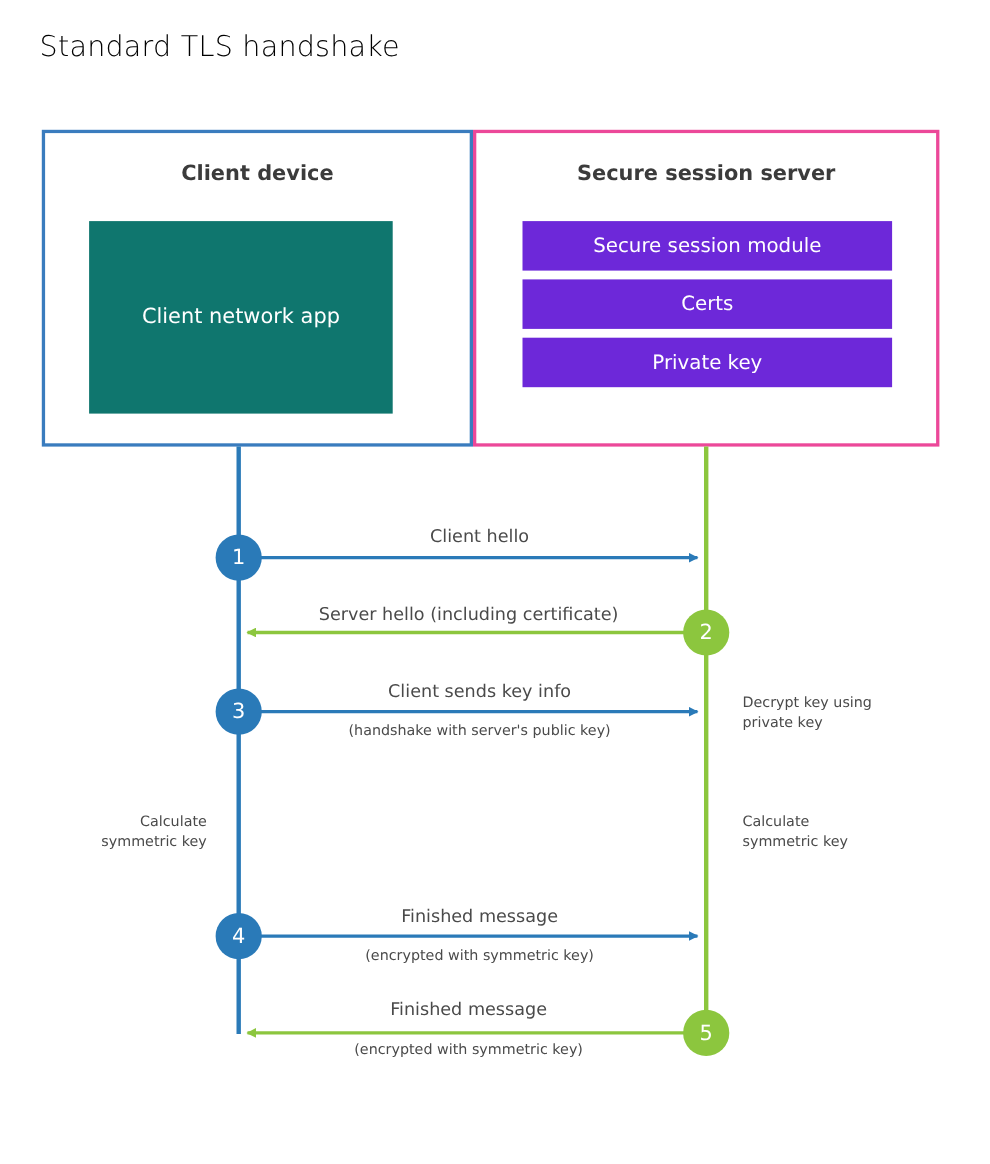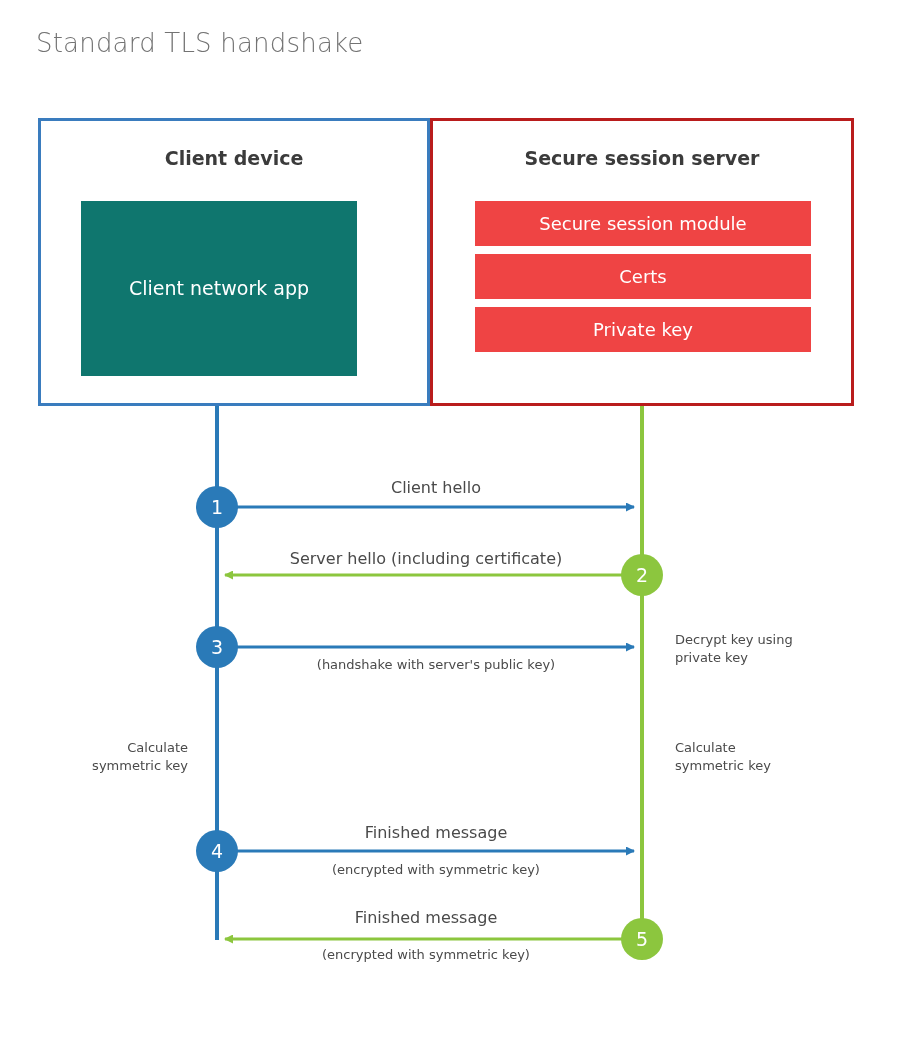--- a/index.html
+++ b/index.html
@@ -22,21 +22,21 @@
     height: 1058px;
   }
 
   
   .page-title {
     position: absolute;
     left: 36px;
     top: 28px;
     font-size: 26px;
     font-weight: 300;
-    color: #737373;
+    color: #000000;
     letter-spacing: 0.2px;
     white-space: nowrap;
   }
 
   
   .party-box {
     position: absolute;
     background: #ffffff;
     box-sizing: border-box;
   }
@@ -45,21 +45,21 @@
     top: 118px;
     width: 392px;
     height: 288px;
     border: 3px solid #3a7cbe;
   }
   .party-box.server {
     left: 430px;
     top: 118px;
     width: 424px;
     height: 288px;
-    border: 3px solid #b91c1c;
+    border: 3px solid #ec4899;
   }
   .party-title {
     position: absolute;
     left: 0;
     right: 0;
     top: 26px;
     text-align: center;
     font-size: 19px;
     font-weight: bold;
     color: #3b3b3b;
@@ -88,21 +88,21 @@
 
   
   .server-bars {
     position: absolute;
     left: 42px;
     top: 80px;
     width: 336px;
   }
   .server-bar {
     height: 45px;
-    background: #ef4444;
+    background: #6d28d9;
     margin-bottom: 8px;
     display: flex;
     align-items: center;
     justify-content: center;
   }
   .server-bar:last-child { margin-bottom: 0; }
   .server-bar-label {
     color: #ffffff;
     font-size: 18px;
     font-weight: 400;
@@ -228,20 +228,21 @@
     <span>4</span>
   </div>
   <div class="step-circle server-side" style="left:621px; top:918px;">
     <span>5</span>
   </div>
 
   <div class="msg-label" style="left:219px; top:549px; width:414px;">Server hello (including certificate)</div>
 
   <div class="msg-label" style="left:229px; top:478px; width:414px;">Client hello</div>
 
+  <div class="msg-label" style="left:229px; top:619px; width:414px;">Client sends key info</div>
   <div class="msg-sublabel" style="left:229px; top:657px; width:414px;">(handshake with server's public key)</div>
 
   <div class="msg-label" style="left:229px; top:823px; width:414px;">Finished message</div>
   <div class="msg-sublabel" style="left:229px; top:862px; width:414px;">(encrypted with symmetric key)</div>
 
   <div class="msg-label" style="left:219px; top:908px; width:414px;">Finished message</div>
   <div class="msg-sublabel" style="left:219px; top:947px; width:414px;">(encrypted with symmetric key)</div>
 
   <div class="side-note right-of-line" style="left:675px; top:631px; width:190px;">Decrypt key using
 private key</div>

